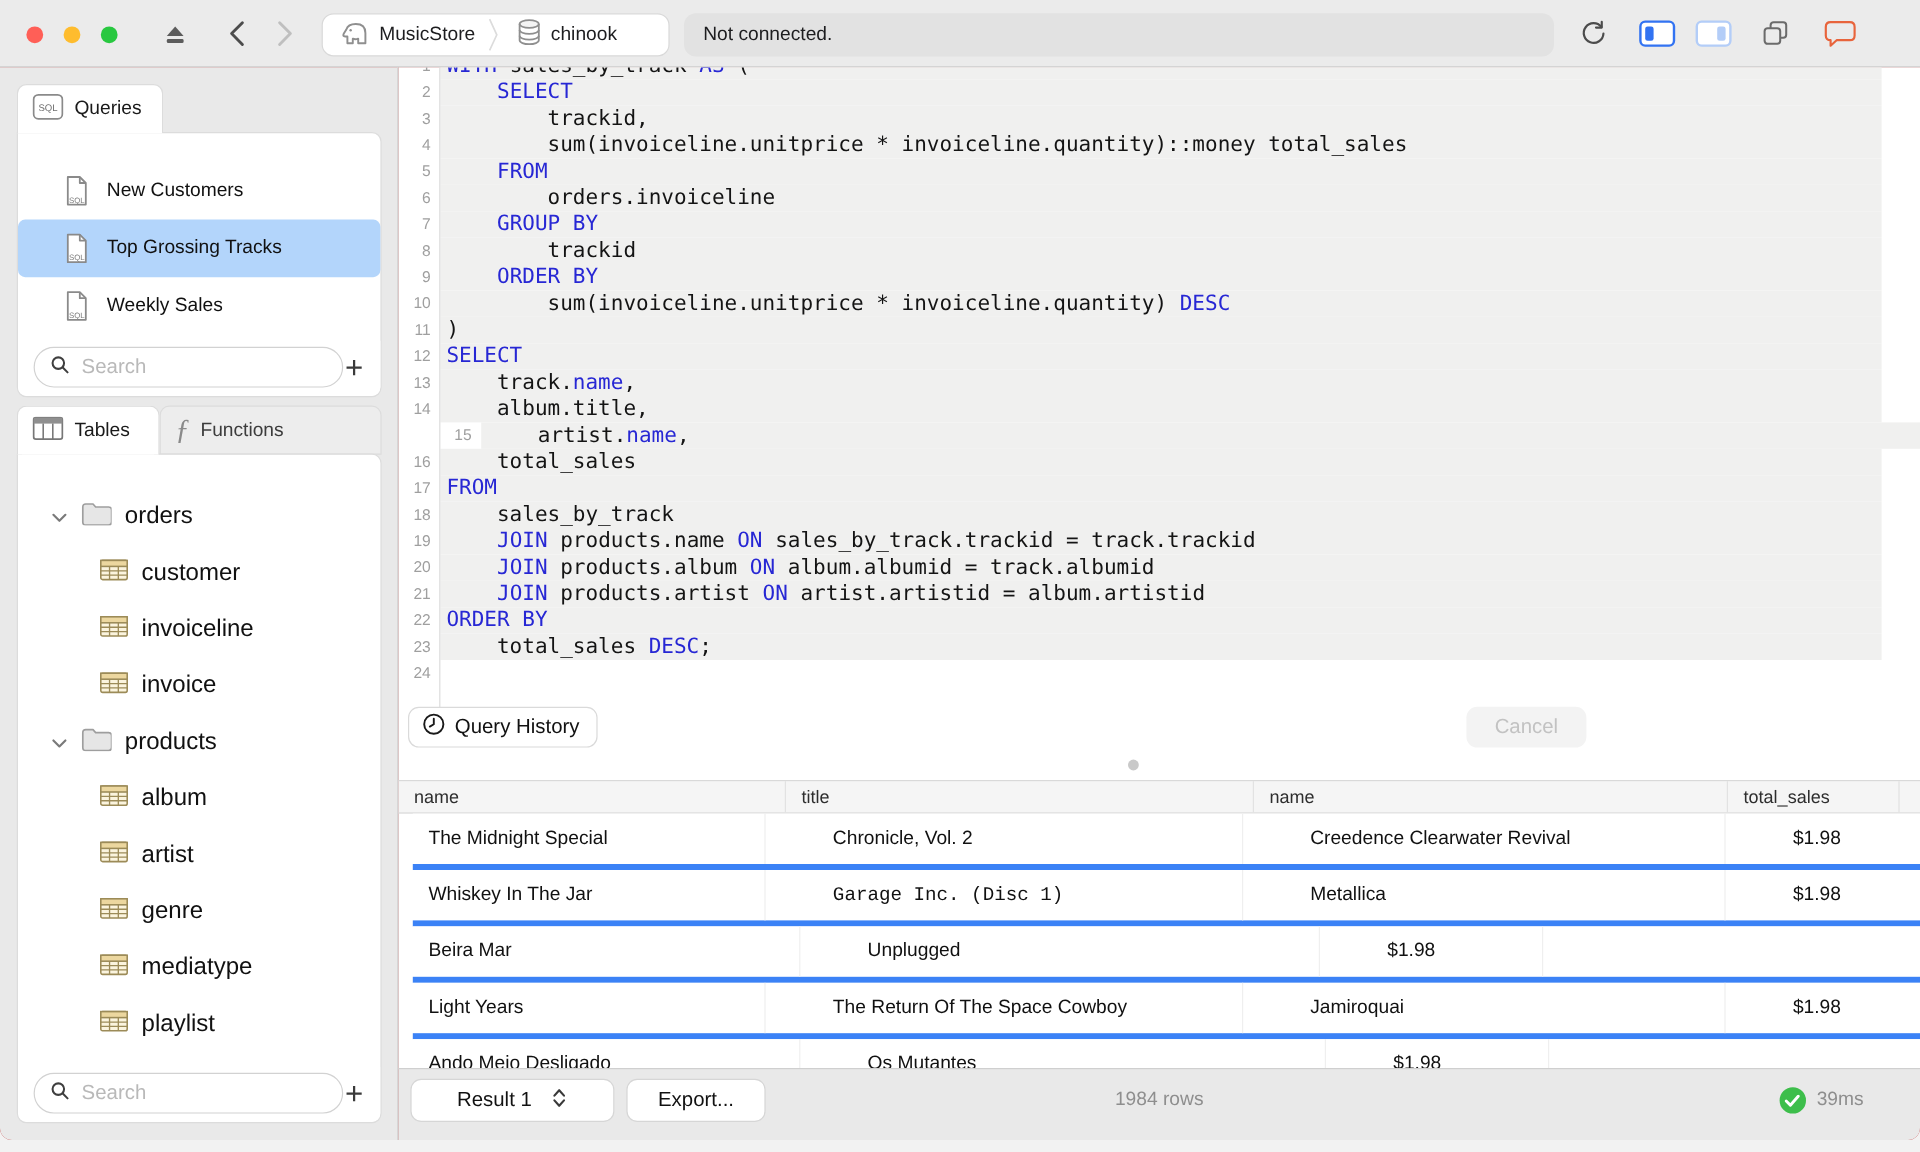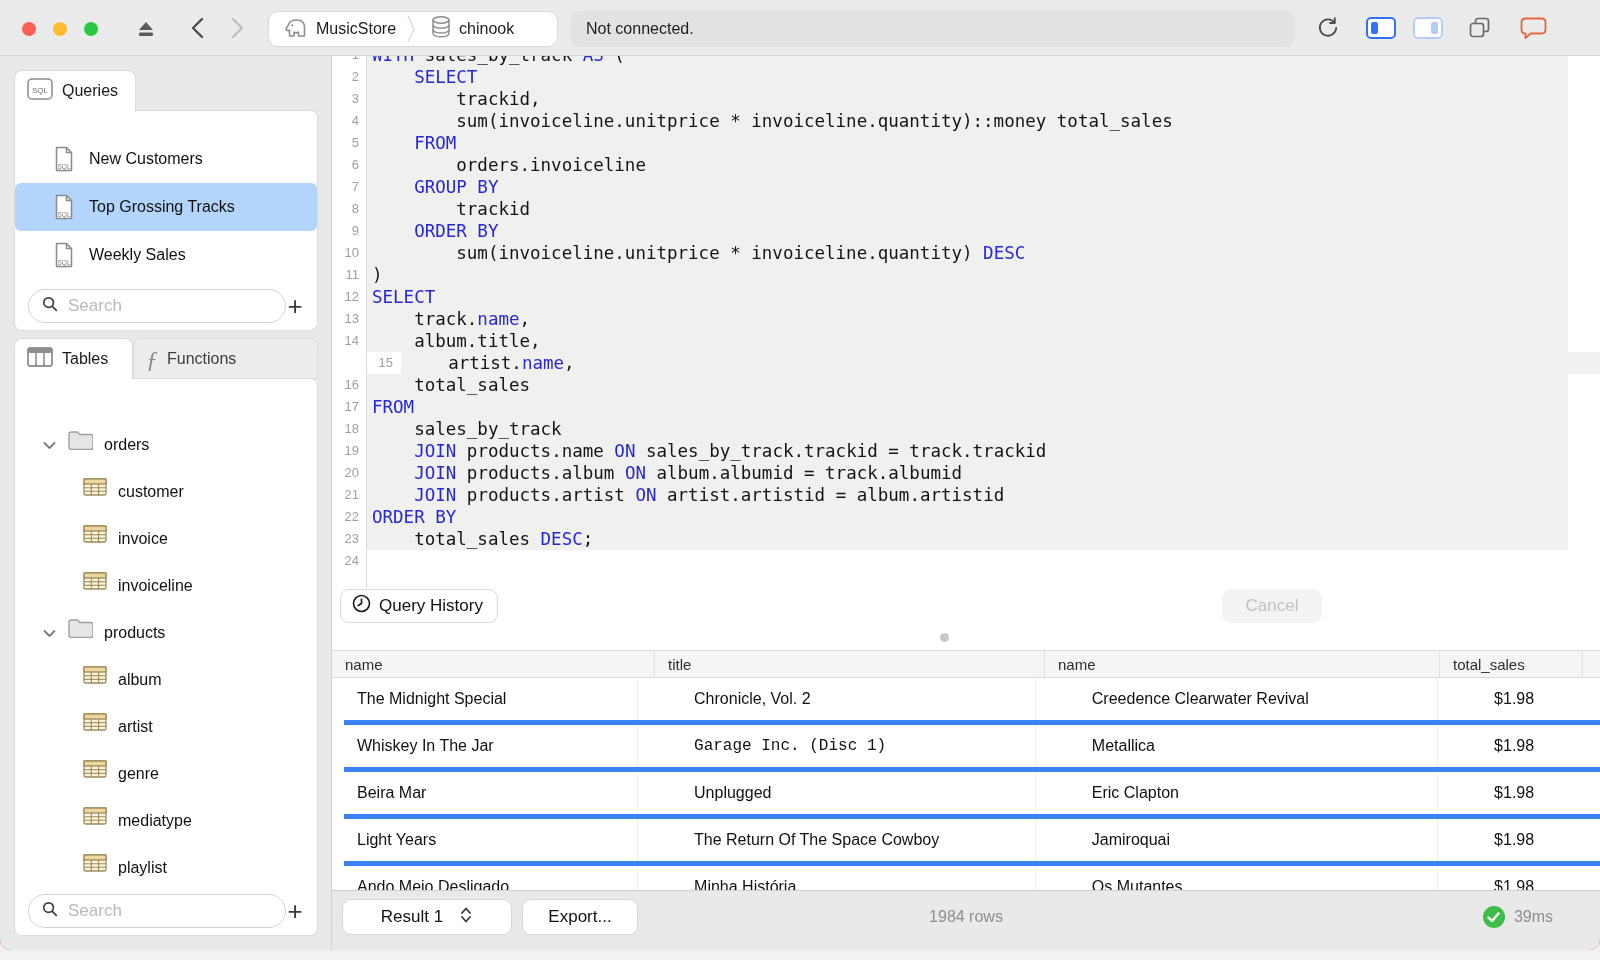--- a/index.html
+++ b/index.html
@@ -35,21 +35,21 @@
   #functions-tab { left:133px; top:282px; width:185px; height:41px; }
   #tables-box { top:322px; height:558px; }
   .q-row { position:relative; height:48px; display:flex; align-items:center; padding-left:38px; gap:14px; font-size:16px; color:#111; border-radius:6px; }
   .q-row.selected { background:var(--selection); }
   #queries-list { padding-top:24px; }
   .search-row { position:absolute; left:0; right:0; bottom:0; height:46px; background:#fff; border-radius:0 0 8px 8px; z-index:5; }
   .search-input { position:absolute; left:13px; top:5px; width:258px; height:34px; border:1px solid #d2d2d2; border-radius:17px; background:#fff; display:flex; align-items:center; gap:10px; padding-left:13px; }
   .search-input .ph { font-size:17px; color:#b9b9b9; }
   .plus-btn { position:absolute; right:8px; top:5px; width:28px; height:34px; display:flex; align-items:center; justify-content:center; font-size:26px; font-weight:300; color:#3a3a3a; }
   #tables-tree { padding-top:28px; }
-  .t-row { height:47px; display:flex; align-items:flex-end; font-size:16px; color:#111; }
+  .t-row { height:47px; display:flex; align-items:center; font-size:20px; color:#111; }
   .t-row .chev { width:14px; margin-left:28px; }
   .t-row.folder .ficon { margin-left:10px; margin-right:11px; }
   .t-row.table  .ticon { margin-left:68px; margin-right:11px; }
 
   
   #editor { position:absolute; left:332px; top:56px; width:1268px; height:569px; background:#fff; overflow:hidden; z-index:10; }
   #gutter-line { position:absolute; left:34px; top:0; height:552px; width:1px; background:#dcdcdc; }
   .code-row { position:absolute; left:0; width:100%; height:22px; }
   .code-row .lnum { position:absolute; left:0; width:27px; text-align:right; font-size:13px; color:#9f9f9f; top:3px; font-family:"Liberation Sans",sans-serif; }
   .code-row .lbg { position:absolute; left:35px; right:32px; top:0; bottom:0; background:#f0f0ef; }
@@ -254,32 +254,32 @@
           </div>
           <div class="t-row table">
             <span class="ticon"><svg width="24" height="20" viewBox="0 0 24 20">
   <rect x="1" y="2" width="22" height="16" rx="1.5" fill="#fbf4de" stroke="#9c8b58" stroke-width="1.3"></rect>
   <rect x="1" y="2" width="22" height="5" fill="#ecd79f" stroke="#9c8b58" stroke-width="1.3"></rect>
   <line x1="8.3" y1="7" x2="8.3" y2="18" stroke="#9c8b58" stroke-width="1.1"></line>
   <line x1="15.6" y1="7" x2="15.6" y2="18" stroke="#9c8b58" stroke-width="1.1"></line>
   <line x1="1" y1="10.7" x2="23" y2="10.7" stroke="#9c8b58" stroke-width="1.1"></line>
   <line x1="1" y1="14.3" x2="23" y2="14.3" stroke="#9c8b58" stroke-width="1.1"></line>
               </svg></span>
+            <span>invoiceline</span>
+          </div>
+          <div class="t-row table">
+            <span class="ticon"><svg width="24" height="20" viewBox="0 0 24 20">
+  <rect x="1" y="2" width="22" height="16" rx="1.5" fill="#fbf4de" stroke="#9c8b58" stroke-width="1.3"></rect>
+  <rect x="1" y="2" width="22" height="5" fill="#ecd79f" stroke="#9c8b58" stroke-width="1.3"></rect>
+  <line x1="8.3" y1="7" x2="8.3" y2="18" stroke="#9c8b58" stroke-width="1.1"></line>
+  <line x1="15.6" y1="7" x2="15.6" y2="18" stroke="#9c8b58" stroke-width="1.1"></line>
+  <line x1="1" y1="10.7" x2="23" y2="10.7" stroke="#9c8b58" stroke-width="1.1"></line>
+  <line x1="1" y1="14.3" x2="23" y2="14.3" stroke="#9c8b58" stroke-width="1.1"></line>
+              </svg></span>
             <span>invoice</span>
-          </div>
-          <div class="t-row table">
-            <span class="ticon"><svg width="24" height="20" viewBox="0 0 24 20">
-  <rect x="1" y="2" width="22" height="16" rx="1.5" fill="#fbf4de" stroke="#9c8b58" stroke-width="1.3"></rect>
-  <rect x="1" y="2" width="22" height="5" fill="#ecd79f" stroke="#9c8b58" stroke-width="1.3"></rect>
-  <line x1="8.3" y1="7" x2="8.3" y2="18" stroke="#9c8b58" stroke-width="1.1"></line>
-  <line x1="15.6" y1="7" x2="15.6" y2="18" stroke="#9c8b58" stroke-width="1.1"></line>
-  <line x1="1" y1="10.7" x2="23" y2="10.7" stroke="#9c8b58" stroke-width="1.1"></line>
-  <line x1="1" y1="14.3" x2="23" y2="14.3" stroke="#9c8b58" stroke-width="1.1"></line>
-              </svg></span>
-            <span>invoiceline</span>
           </div>
           <div class="t-row folder">
             <span class="chev"><svg width="13" height="9" viewBox="0 0 13 9">
   <polyline points="1.5,2 6.5,7 11.5,2" fill="none" stroke="#7a7a7a" stroke-width="1.8" stroke-linecap="round" stroke-linejoin="round"></polyline>
               </svg></span>
             <span class="ficon"><svg width="26" height="20" viewBox="0 0 26 20">
   <path d="M2 4.5 q0-2.5 2.5-2.5 h6 l2.2 2.5 h10.8 q2.5 0 2.5 2.5 v10 q0 2.5 -2.5 2.5 h-19 q-2.5 0 -2.5 -2.5 z" fill="#e6e6e6" stroke="#9e9e9e" stroke-width="1.4" stroke-linejoin="round"></path>
               </svg></span>
             <span>products</span>
           </div>
@@ -524,32 +524,30 @@
         </div>
         <div class="res-row" style="top: 75px;">
           <div class="rcell" style="width: 323px;">Whiskey In The Jar</div>
           <div class="rcell" style="width: 390px; font-family: Liberation Mono, monospace;">Garage Inc. (Disc 1)</div>
           <div class="rcell" style="width: 395px;">Metallica</div>
           <div class="rcell" style="width: 143px;">$1.98</div>
         </div>
         <div class="res-row" style="top: 122px;">
           <div class="rcell" style="width: 323px;">Beira Mar</div>
           <div class="rcell" style="width: 390px;">Unplugged</div>
-          <div class="rcell" style="width: 395px;">Eric Clapton</div>
           <div class="rcell" style="width: 143px;">$1.98</div>
         </div>
         <div class="res-row" style="top: 169px;">
           <div class="rcell" style="width: 323px;">Light Years</div>
           <div class="rcell" style="width: 390px;">The Return Of The Space Cowboy</div>
           <div class="rcell" style="width: 395px;">Jamiroquai</div>
           <div class="rcell" style="width: 143px;">$1.98</div>
         </div>
         <div class="res-row" style="top: 216px;">
           <div class="rcell" style="width: 323px;">Ando Meio Desligado</div>
-          <div class="rcell" style="width: 390px;">Minha História</div>
           <div class="rcell" style="width: 395px;">Os Mutantes</div>
           <div class="rcell" style="width: 143px;">$1.98</div>
         </div>
       </div>
   </div>
 
   <div id="bottombar">
     <div id="result-selector">
       <span>Result 1</span>
       <span>

